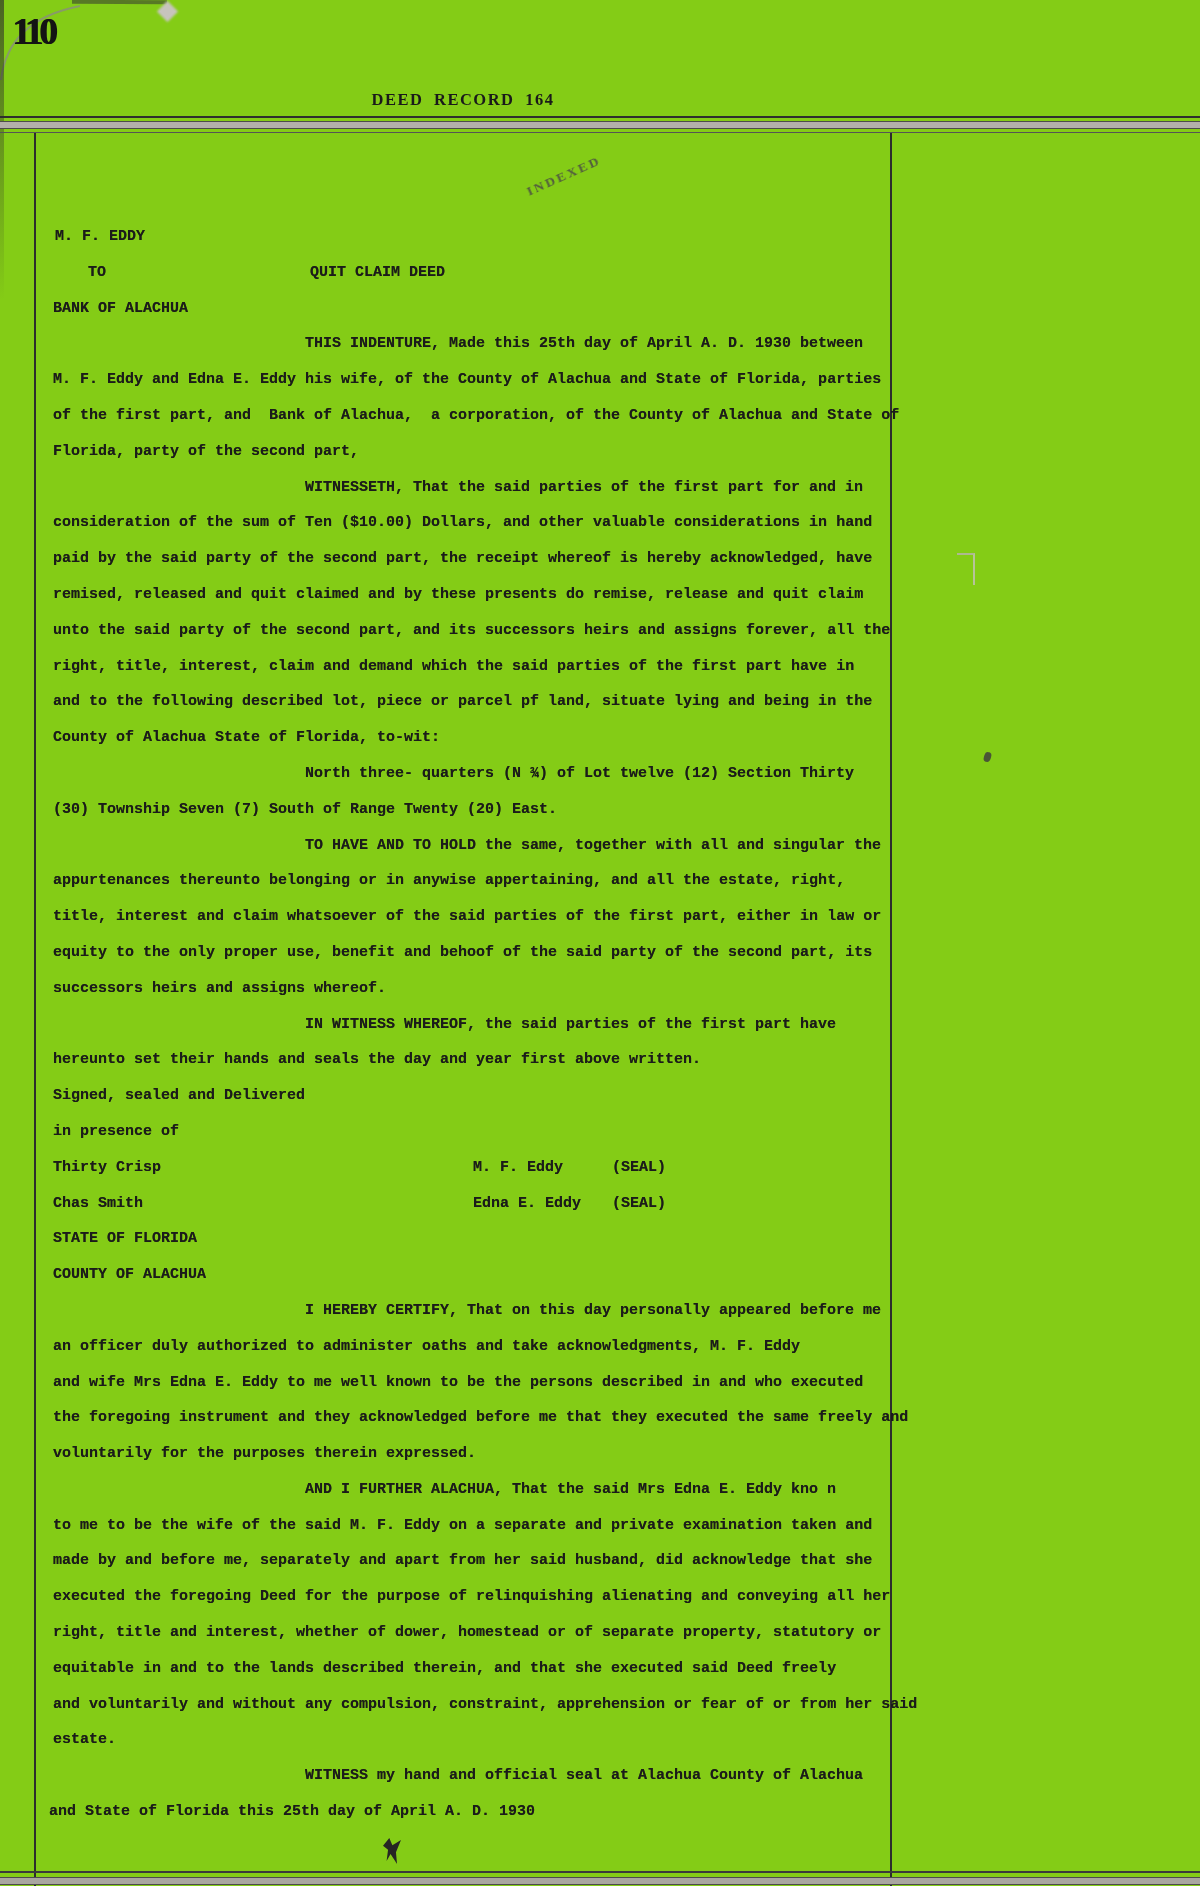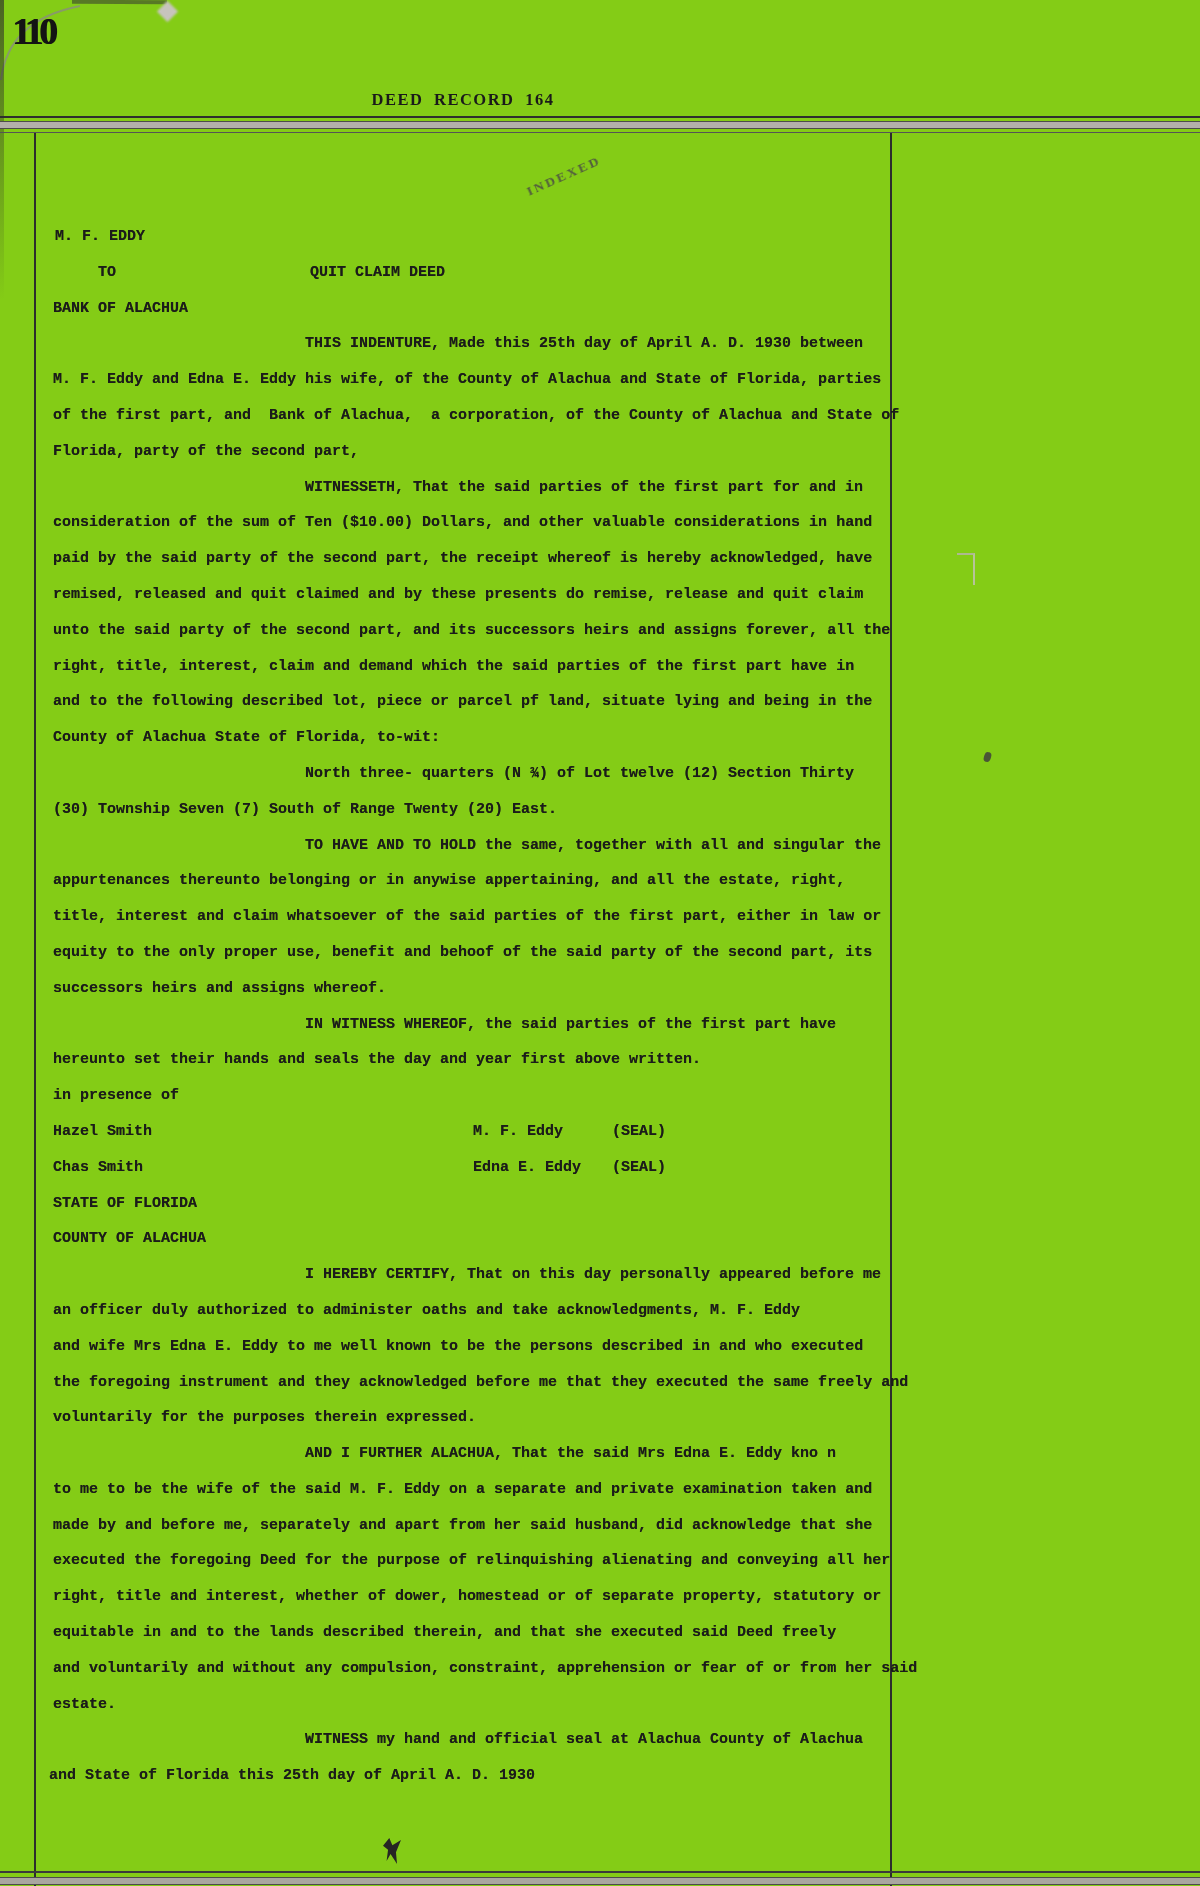--- a/index.html
+++ b/index.html
@@ -82,21 +82,21 @@
   <div class="bracket-artifact"></div>
   <div class="speck"></div>
   <div class="ink-blot"></div>
 
   <div class="page-number">110</div>
   <div class="deed-header">DEED RECORD 164</div>
   <div class="indexed-stamp">INDEXED</div>
 
   <div class="deed-body">
       <div class="line"><span style="left: 2px;">M. F. EDDY</span></div>
-      <div class="line"><span style="left: 35px; margin-left: 10px;">TO</span><span style="left: 257px;">QUIT CLAIM DEED</span></div>
+      <div class="line"><span style="left: 35px;">TO</span><span style="left: 257px;">QUIT CLAIM DEED</span></div>
       <div class="line"><span style="left: 0px;">BANK OF ALACHUA</span></div>
       <div class="line"><span style="left: 252px;">THIS INDENTURE, Made this 25th day of April A. D. 1930 between</span></div>
       <div class="line"><span style="left: 0px;">M. F. Eddy and Edna E. Eddy his wife, of the County of Alachua and State of Florida, parties</span></div>
       <div class="line"><span style="left: 0px;">of the first part, and  Bank of Alachua,  a corporation, of the County of Alachua and State of</span></div>
       <div class="line"><span style="left: 0px;">Florida, party of the second part,</span></div>
       <div class="line"><span style="left: 252px;">WITNESSETH, That the said parties of the first part for and in</span></div>
       <div class="line"><span style="left: 0px;">consideration of the sum of Ten ($10.00) Dollars, and other valuable considerations in hand</span></div>
       <div class="line"><span style="left: 0px;">paid by the said party of the second part, the receipt whereof is hereby acknowledged, have</span></div>
       <div class="line"><span style="left: 0px;">remised, released and quit claimed and by these presents do remise, release and quit claim</span></div>
       <div class="line"><span style="left: 0px;">unto the said party of the second part, and its successors heirs and assigns forever, all the</span></div>
@@ -105,22 +105,23 @@
       <div class="line"><span style="left: 0px;">County of Alachua State of Florida, to-wit:</span></div>
       <div class="line"><span style="left: 252px;">North three- quarters (N ¾) of Lot twelve (12) Section Thirty</span></div>
       <div class="line"><span style="left: 0px;">(30) Township Seven (7) South of Range Twenty (20) East.</span></div>
       <div class="line"><span style="left: 252px;">TO HAVE AND TO HOLD the same, together with all and singular the</span></div>
       <div class="line"><span style="left: 0px;">appurtenances thereunto belonging or in anywise appertaining, and all the estate, right,</span></div>
       <div class="line"><span style="left: 0px;">title, interest and claim whatsoever of the said parties of the first part, either in law or</span></div>
       <div class="line"><span style="left: 0px;">equity to the only proper use, benefit and behoof of the said party of the second part, its</span></div>
       <div class="line"><span style="left: 0px;">successors heirs and assigns whereof.</span></div>
       <div class="line"><span style="left: 252px;">IN WITNESS WHEREOF, the said parties of the first part have</span></div>
       <div class="line"><span style="left: 0px;">hereunto set their hands and seals the day and year first above written.</span></div>
+      <div class="line"><span style="left: 0px;">Signed, sealed and Delivered</span></div>
       <div class="line"><span style="left: 0px;">in presence of</span></div>
-      <div class="line"><span style="left: 0px;">Hazel Smith</span><span style="left: 420px;">M. F. Eddy</span><span style="left: 559px;">(SEAL)</span></div>
+      <div class="line"><span style="left: 0px;">Thirty Crisp</span><span style="left: 420px;">M. F. Eddy</span><span style="left: 559px;">(SEAL)</span></div>
       <div class="line"><span style="left: 0px;">Chas Smith</span><span style="left: 420px;">Edna E. Eddy</span><span style="left: 559px;">(SEAL)</span></div>
       <div class="line"><span style="left: 0px;">STATE OF FLORIDA</span></div>
       <div class="line"><span style="left: 0px;">COUNTY OF ALACHUA</span></div>
       <div class="line"><span style="left: 252px;">I HEREBY CERTIFY, That on this day personally appeared before me</span></div>
       <div class="line"><span style="left: 0px;">an officer duly authorized to administer oaths and take acknowledgments, M. F. Eddy</span></div>
       <div class="line"><span style="left: 0px;">and wife Mrs Edna E. Eddy to me well known to be the persons described in and who executed</span></div>
       <div class="line"><span style="left: 0px;">the foregoing instrument and they acknowledged before me that they executed the same freely and</span></div>
       <div class="line"><span style="left: 0px;">voluntarily for the purposes therein expressed.</span></div>
       <div class="line"><span style="left: 252px;">AND I FURTHER ALACHUA, That the said Mrs Edna E. Eddy kno n</span></div>
       <div class="line"><span style="left: 0px;">to me to be the wife of the said M. F. Eddy on a separate and private examination taken and</span></div>

